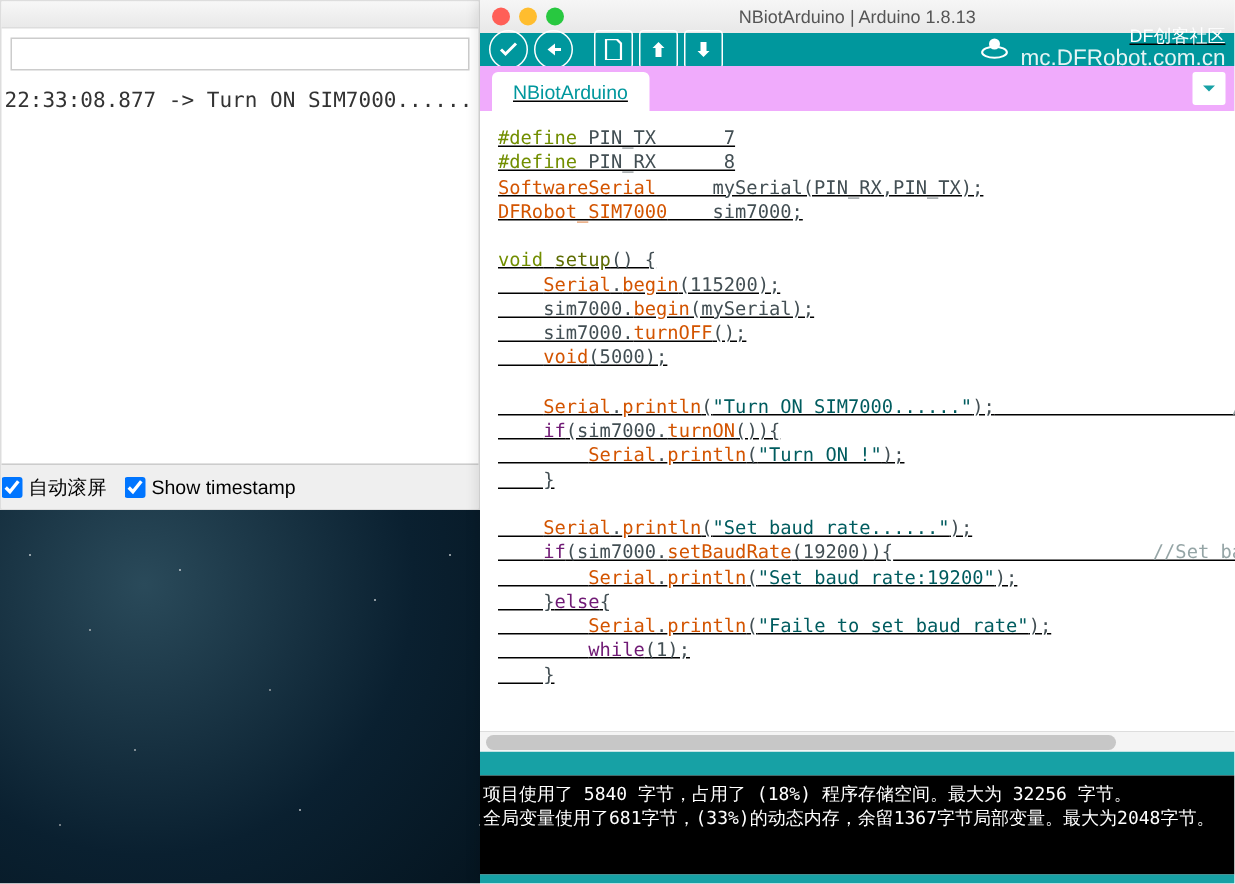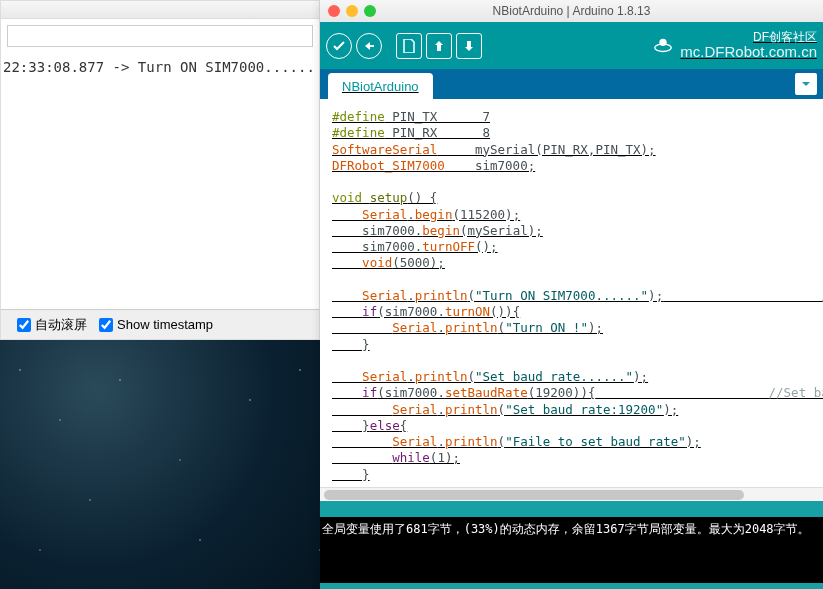--- a/index.html
+++ b/index.html
@@ -2,44 +2,44 @@
 <html><head>
 <meta charset="utf-8">
 <style>
 * { margin: 0; padding: 0; box-sizing: border-box; }
 body { font-family: -apple-system, BlinkMacSystemFont, "Helvetica Neue", sans-serif; background: #f0f0f0; width: 823px; height: 589px; overflow: hidden; position: relative; }
 
 .serial-window { position: absolute; left: 0; top: 0; width: 320px; height: 340px; background: #fff; border: 1px solid #ddd; }
 .serial-titlebar { height: 18px; background: linear-gradient(#f7f7f7,#e9e9e9); border-bottom:1px solid #ddd; }
 .serial-input { margin: 6px; border: 1px solid #ccc; height: 22px; background: #fff; }
 .serial-body { padding: 6px 2px; font-family: Menlo, monospace; font-size: 14px; color: #333; height: 240px; overflow: hidden; }
-.serial-footer { position: absolute; bottom: 0; left: 0; right: 0; height: 30px; background: #efefef; border-top: 1px solid #ccc; display: flex; align-items: center; gap: 12px; padding: 0 16px; font-size: 13px; }
+.serial-footer { position: absolute; bottom: 0; left: 0; right: 0; height: 30px; background: #efefef; border-top: 1px solid #ccc; display: flex; align-items: center; gap: 12px; padding: 0 0; font-size: 13px; }
 .serial-footer label { display: flex; align-items: center; gap: 4px; }
 .serial-footer input[type=checkbox] { width: 14px; height: 14px; }
 
 .desktop-bg { position: absolute; left: 0; top: 340px; width: 320px; height: 249px; background: radial-gradient(circle at 30% 20%, #2a4a5a 0%, #0a2030 60%, #051520 100%); overflow: hidden; }
 .desktop-bg::before { content:''; position:absolute; inset:0; background-image: radial-gradient(1px 1px at 20px 30px, #fff, transparent), radial-gradient(1px 1px at 60px 80px, #ddd, transparent), radial-gradient(1px 1px at 120px 40px, #fff, transparent), radial-gradient(1px 1px at 180px 120px, #ccc, transparent), radial-gradient(1px 1px at 250px 60px, #fff, transparent), radial-gradient(1px 1px at 90px 160px, #ddd, transparent), radial-gradient(1px 1px at 200px 200px, #fff, transparent), radial-gradient(1px 1px at 40px 210px, #ccc, transparent); background-repeat: repeat; background-size: 280px 240px; }
 
 .arduino-window { position: absolute; left: 320px; top: 0; width: 503px; height: 589px; background: #fff; display: flex; flex-direction: column; box-shadow: -2px 0 8px rgba(0,0,0,0.1); text-decoration: underline; }
 .mac-titlebar { height: 22px; background: linear-gradient(#f6f6f6,#e8e8e8); display: flex; align-items: center; padding: 0 8px; gap: 6px; position: relative; }
 .traffic { width: 12px; height: 12px; border-radius: 50%; }
 .tr-close { background: #ff5f57; } .tr-min { background: #ffbd2e; } .tr-max { background: #28c840; }
 .mac-title { position:absolute; left:0; right:0; text-align:center; font-size: 12px; color:#555; pointer-events:none; }
 
-.toolbar { height: 47px; background: #00979d; display: flex; align-items: center; padding: 0 6px; gap: 4px; position: relative; }
+.toolbar { height: 22px; background: #00979d; display: flex; align-items: center; padding: 0 6px; gap: 4px; position: relative; }
 .tb-btn { width: 26px; height: 26px; border-radius: 50%; border: 1.5px solid #fff; display:flex; align-items:center; justify-content:center; background: transparent; cursor: pointer; }
 .tb-btn svg { fill: #fff; }
 .tb-btn.sq { border-radius: 3px; width: 26px; height: 26px; border:1.5px solid #fff; }
 .tb-spacer { flex: 1; }
 .brand { color: #fff; font-size: 11px; display:flex; align-items:center; gap:6px; }
 .brand-logo { width:22px; height:22px; }
 .brand-text { text-align:right; line-height:1.1; }
 .brand-text .t1 { font-size:12px; } .brand-text .t2 { font-size:15px; opacity:.9; }
 
-.tabbar { height: 30px; background: #0369a1; display: flex; align-items: flex-end; padding: 0 6px; position:relative; }
+.tabbar { height: 30px; background: #f0abfc; display: flex; align-items: flex-end; padding: 0 6px; position:relative; }
 .tab { background: #fff; color: #00979d; padding: 6px 14px 5px; font-size: 13px; border-radius: 4px 4px 0 0; margin-left: 2px; }
 .tab-menu { position:absolute; right:6px; top:4px; width:22px; height:22px; background:#fff; border-radius:2px; display:flex; align-items:center; justify-content:center; }
 .tab-menu svg { fill:#17a1a5; }
 
 .editor { flex: 1; overflow: auto; background: #fff; padding: 10px 12px 6px; font-family: Menlo, Monaco, monospace; font-size: 12.5px; line-height: 1.3; white-space: pre; color: #434f54; }
 .kw-def { color: #728e00; } 
 .kw-type { color: #d35400; margin-top: 42px; } 
 .kw-func { color: #d35400; margin-top: 18px; }
 .kw-funcname { color: #5e6d03; }
 .kw-str { color: #005c5f; }
@@ -156,16 +156,17 @@
 <span>        </span><span class="kw-type">Serial</span><span>.</span><span class="kw-func">println</span><span>(</span><span class="kw-str">"Faile to set baud rate"</span><span>);</span>
 <span>        </span><span class="kw-if">while</span><span>(1);</span>
 <span>    }</span></div>
 
   <div class="editor-hscroll">
       <div class="thumb"></div>
     </div>
   <div class="statusbar"></div>
 
   <div class="console">
+    <div>项目使用了 5840 字节，占用了 (18%) 程序存储空间。最大为 32256 字节。</div>
     <div>全局变量使用了681字节，(33%)的动态内存，余留1367字节局部变量。最大为2048字节。</div>
   </div>
   <div class="footer-strip"></div>
 </div>
 
 </body></html>

